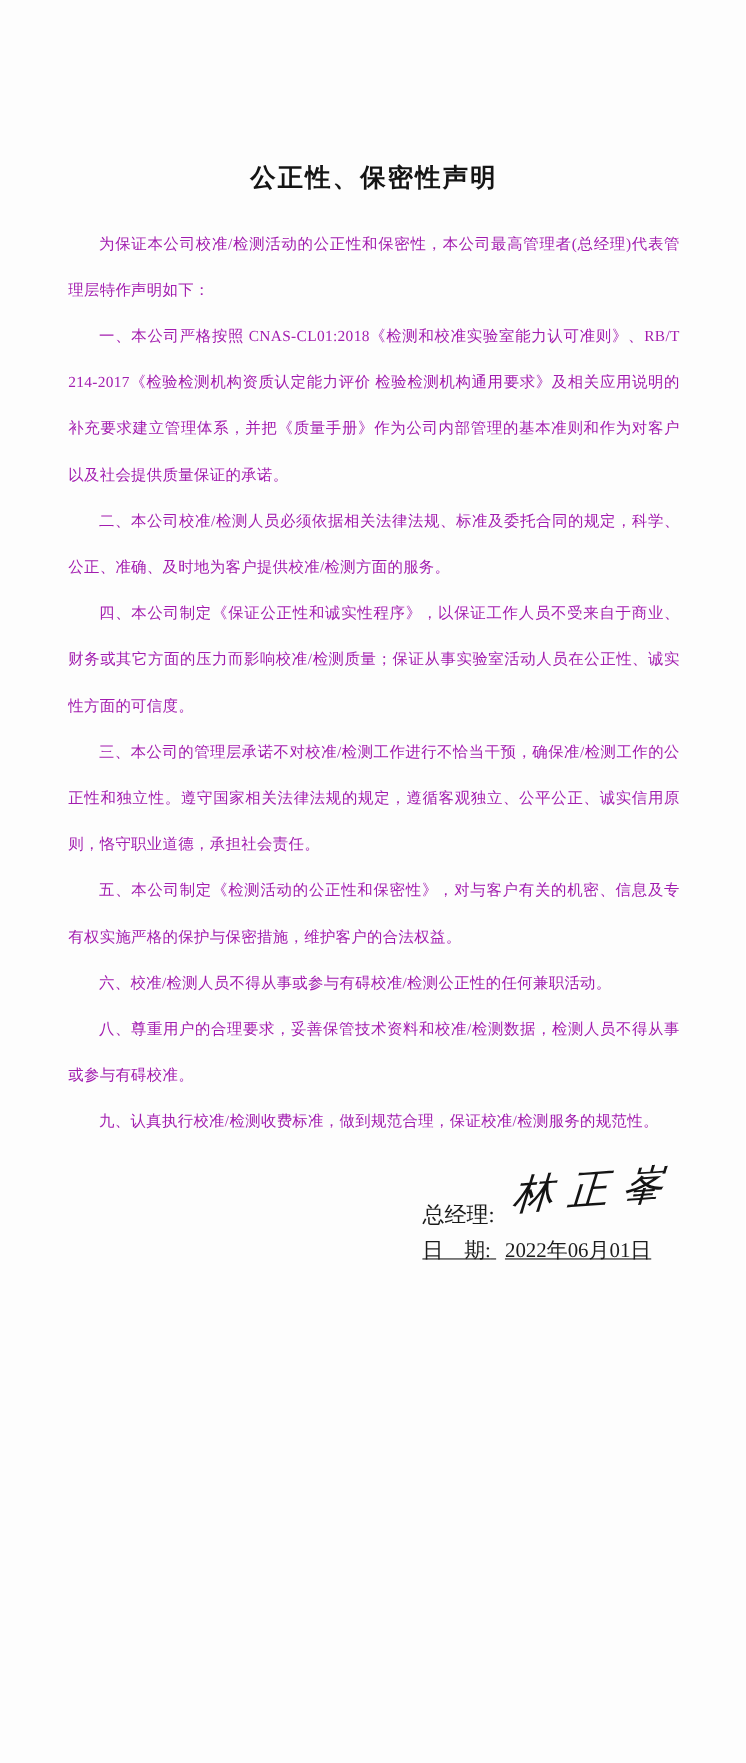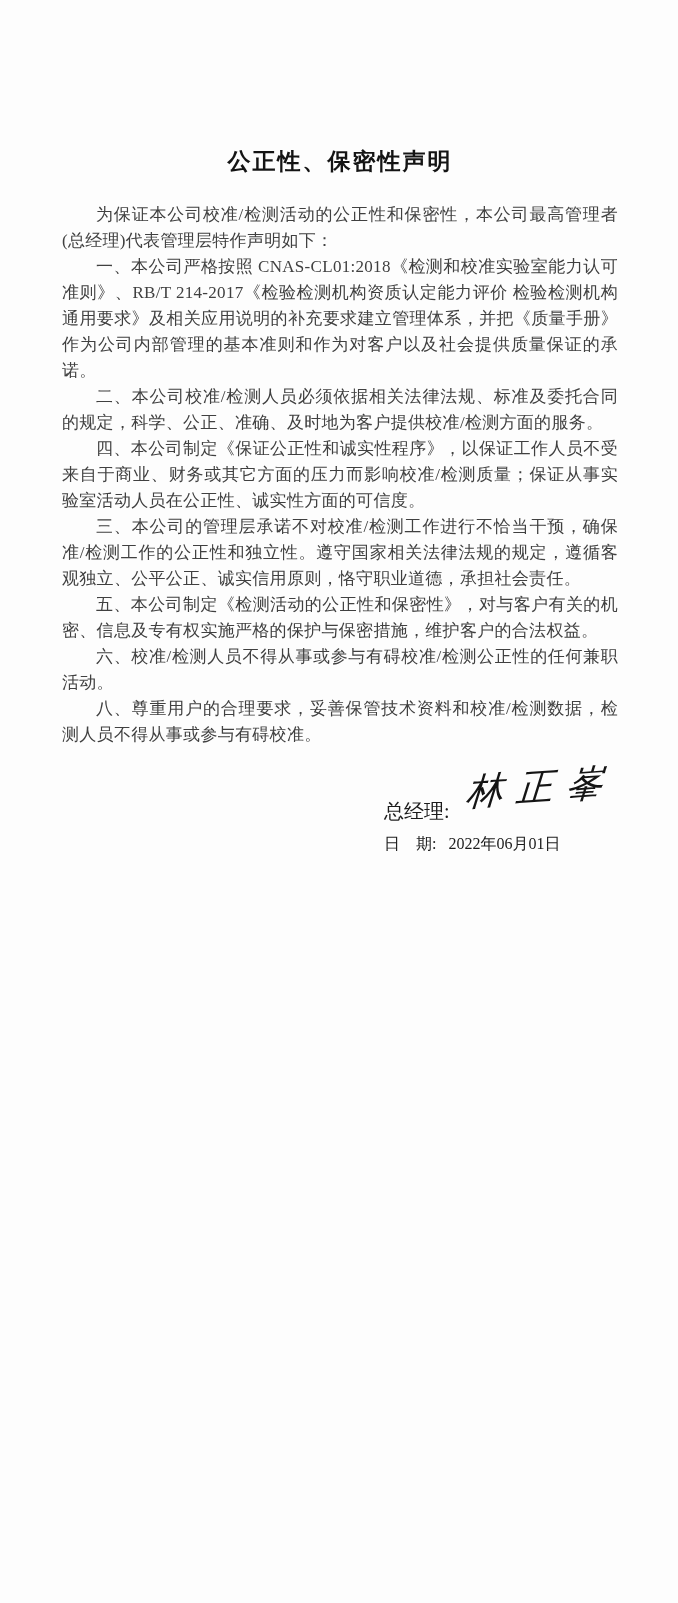--- a/index.html
+++ b/index.html
@@ -25,25 +25,25 @@
     text-align: center;
     font-size: 23px;
     font-weight: 700;
     letter-spacing: 2px;
     line-height: 32px;
     margin-bottom: 24px;
     color: #141414;
   }
 
   .doc-body p {
-    font-size: 17px;
-    line-height: 26px;
+    font-size: 14px;
+    line-height: 42px;
     text-indent: 2em;
     text-align: justify;
-    color: #404040;
+    color: #a21caf;
     letter-spacing: 0.3px;
   }
 
   .signature-block {
     margin-top: 28px;
     padding-left: 322px;
   }
 
   .sig-row {
     position: relative;
@@ -64,43 +64,45 @@
     font-style: italic;
     letter-spacing: 13px;
     margin-left: 14px;
     transform: rotate(-4deg) skewX(-8deg) translateY(-6px);
     transform-origin: left bottom;
     color: #141414;
   }
 
   .date-row {
     margin-top: 6px;
-    font-size: 16px;
+    font-size: 19px;
     line-height: 28px;
     white-space: nowrap;
+    text-decoration: underline;
   }
 
   .date-row .date-value { margin-left: 8px; }
 </style>
 </head>
 <body>
 
 <div class="page">
 
   <h1 class="doc-title">公正性、保密性声明</h1>
 
   <div class="doc-body">
     <p>为保证本公司校准/检测活动的公正性和保密性，本公司最高管理者(总经理)代表管理层特作声明如下：</p>
     <p>一、本公司严格按照 CNAS-CL01:2018《检测和校准实验室能力认可准则》、RB/T 214-2017《检验检测机构资质认定能力评价 检验检测机构通用要求》及相关应用说明的补充要求建立管理体系，并把《质量手册》作为公司内部管理的基本准则和作为对客户以及社会提供质量保证的承诺。</p>
     <p>二、本公司校准/检测人员必须依据相关法律法规、标准及委托合同的规定，科学、公正、准确、及时地为客户提供校准/检测方面的服务。</p>
     <p>四、本公司制定《保证公正性和诚实性程序》，以保证工作人员不受来自于商业、财务或其它方面的压力而影响校准/检测质量；保证从事实验室活动人员在公正性、诚实性方面的可信度。</p>
     <p>三、本公司的管理层承诺不对校准/检测工作进行不恰当干预，确保准/检测工作的公正性和独立性。遵守国家相关法律法规的规定，遵循客观独立、公平公正、诚实信用原则，恪守职业道德，承担社会责任。</p>
     <p>五、本公司制定《检测活动的公正性和保密性》，对与客户有关的机密、信息及专有权实施严格的保护与保密措施，维护客户的合法权益。</p>
     <p>六、校准/检测人员不得从事或参与有碍校准/检测公正性的任何兼职活动。</p>
     <p>八、尊重用户的合理要求，妥善保管技术资料和校准/检测数据，检测人员不得从事或参与有碍校准。</p>
+    <p>九、认真执行校准/检测收费标准，做到规范合理，保证校准/检测服务的规范性。</p>
   </div>
 
   <div class="signature-block">
     <div class="sig-row">
       <span class="sig-label">总经理:</span>
       <span class="sig-name">林正峯</span>
     </div>
     <div class="date-row">
       <span class="date-label">日　期:</span>
       <span class="date-value">2022年06月01日</span>

